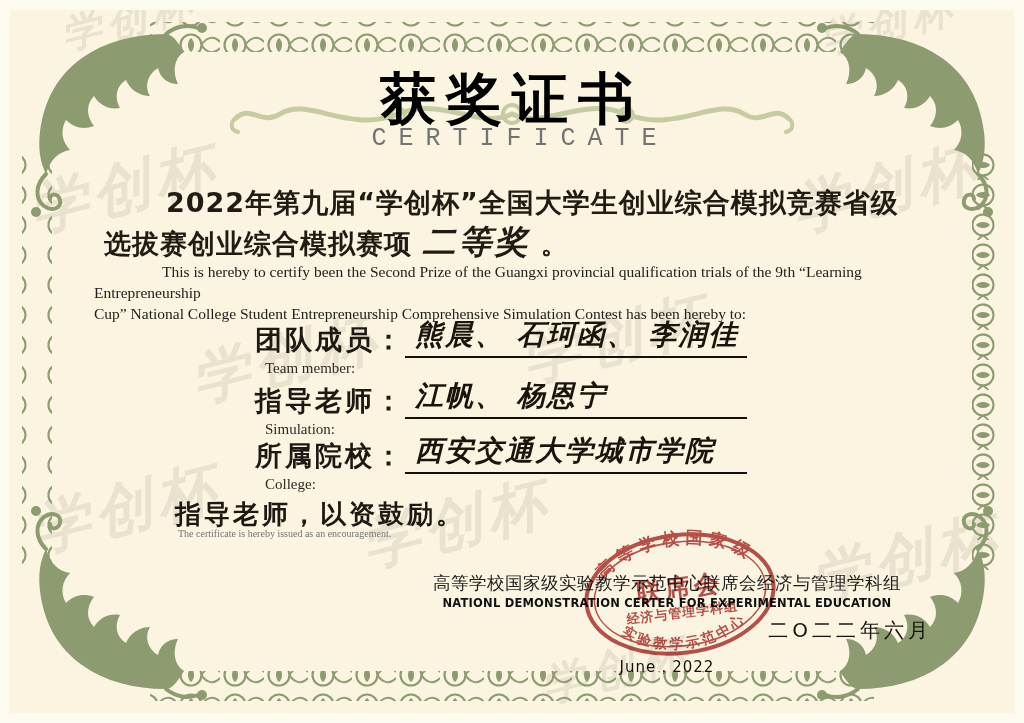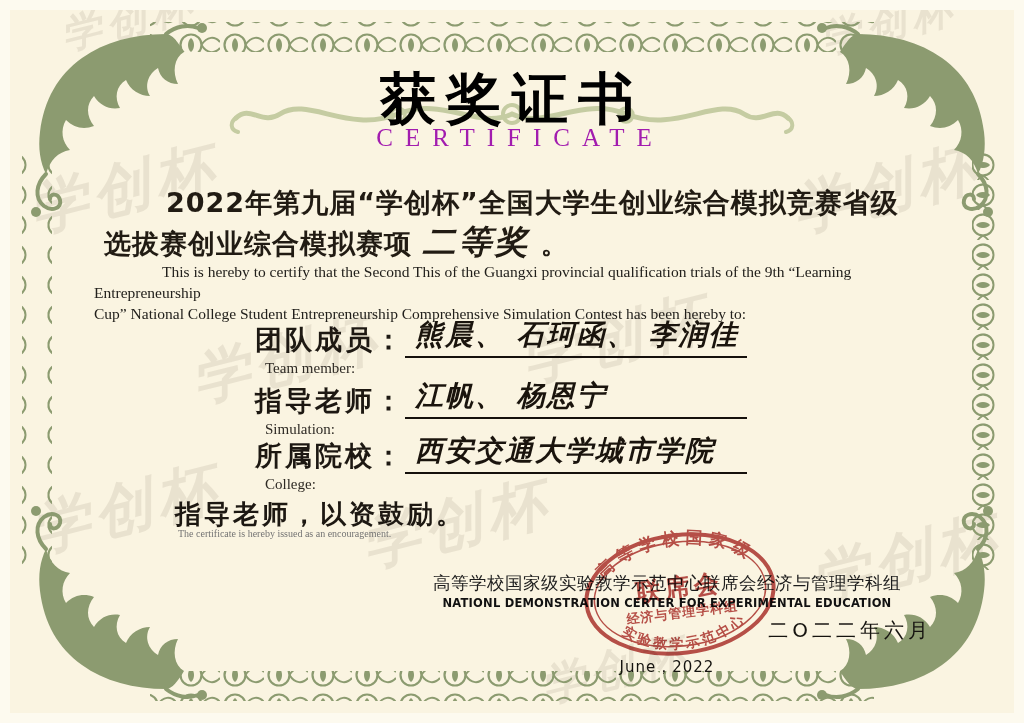--- a/index.html
+++ b/index.html
@@ -19,21 +19,21 @@
   }
   .content{position:absolute;inset:0;z-index:2;}
   .title-flourish{position:absolute;left:228px;top:88px;z-index:0;}
   .title-cn{
     position:absolute;left:0;right:0;top:62px;text-align:center;
     font-size:56px;font-weight:700;color:#000000;letter-spacing:10px;
     font-family:"DejaVu Sans",sans-serif;z-index:2;
   }
   .title-en{
     position:absolute;left:0;right:0;top:124px;text-align:center;
-    font-size:25px;color:#a21caf;letter-spacing:12px;font-family:Liberation Serif, serif;
+    font-size:25px;color:#737373;letter-spacing:12px;font-family:Liberation Mono, monospace;
     z-index:2;
     margin-left:16px;
   }
   .body-cn{
     position:absolute;left:104px;top:183px;width:830px;
     font-size:27px;font-weight:700;line-height:39px;color:#211b13;
     letter-spacing:1px;
   }
   .body-cn .indent{display:inline-block;width:62px;}
   .award-script{
@@ -139,21 +139,21 @@
 
     <div class="title-cn">获奖证书</div>
     <div class="title-en">CERTIFICATE</div>
 
     <div class="body-cn">
       <span class="indent"></span><span>2022年第九届“学创杯”全国大学生创业综合模拟竞赛省级</span><br>
       <span>选拔赛创业综合模拟赛项 </span><span class="award-script">二等奖</span><span> 。</span>
     </div>
 
     <div class="body-en">
-      <span class="l1">This is hereby to certify that the Second This of the Guangxi provincial qualification trials of the 9th “Learning Entrepreneurship</span>
+      <span class="l1">This is hereby to certify been the Second Prize of the Guangxi provincial qualification trials of the 9th “Learning Entrepreneurship</span>
       <span>Cup” National College Student Entrepreneurship Comprehensive Simulation Contest has been hereby to:</span>
     </div>
 
     <div class="field-row row1">
       <div class="f-line">
         <span class="field-label">团队成员：</span>
         <span class="field-value">熊晨、 石珂函、 李润佳</span>
       </div>
       <span class="field-sub">Team member:</span>
     </div>

